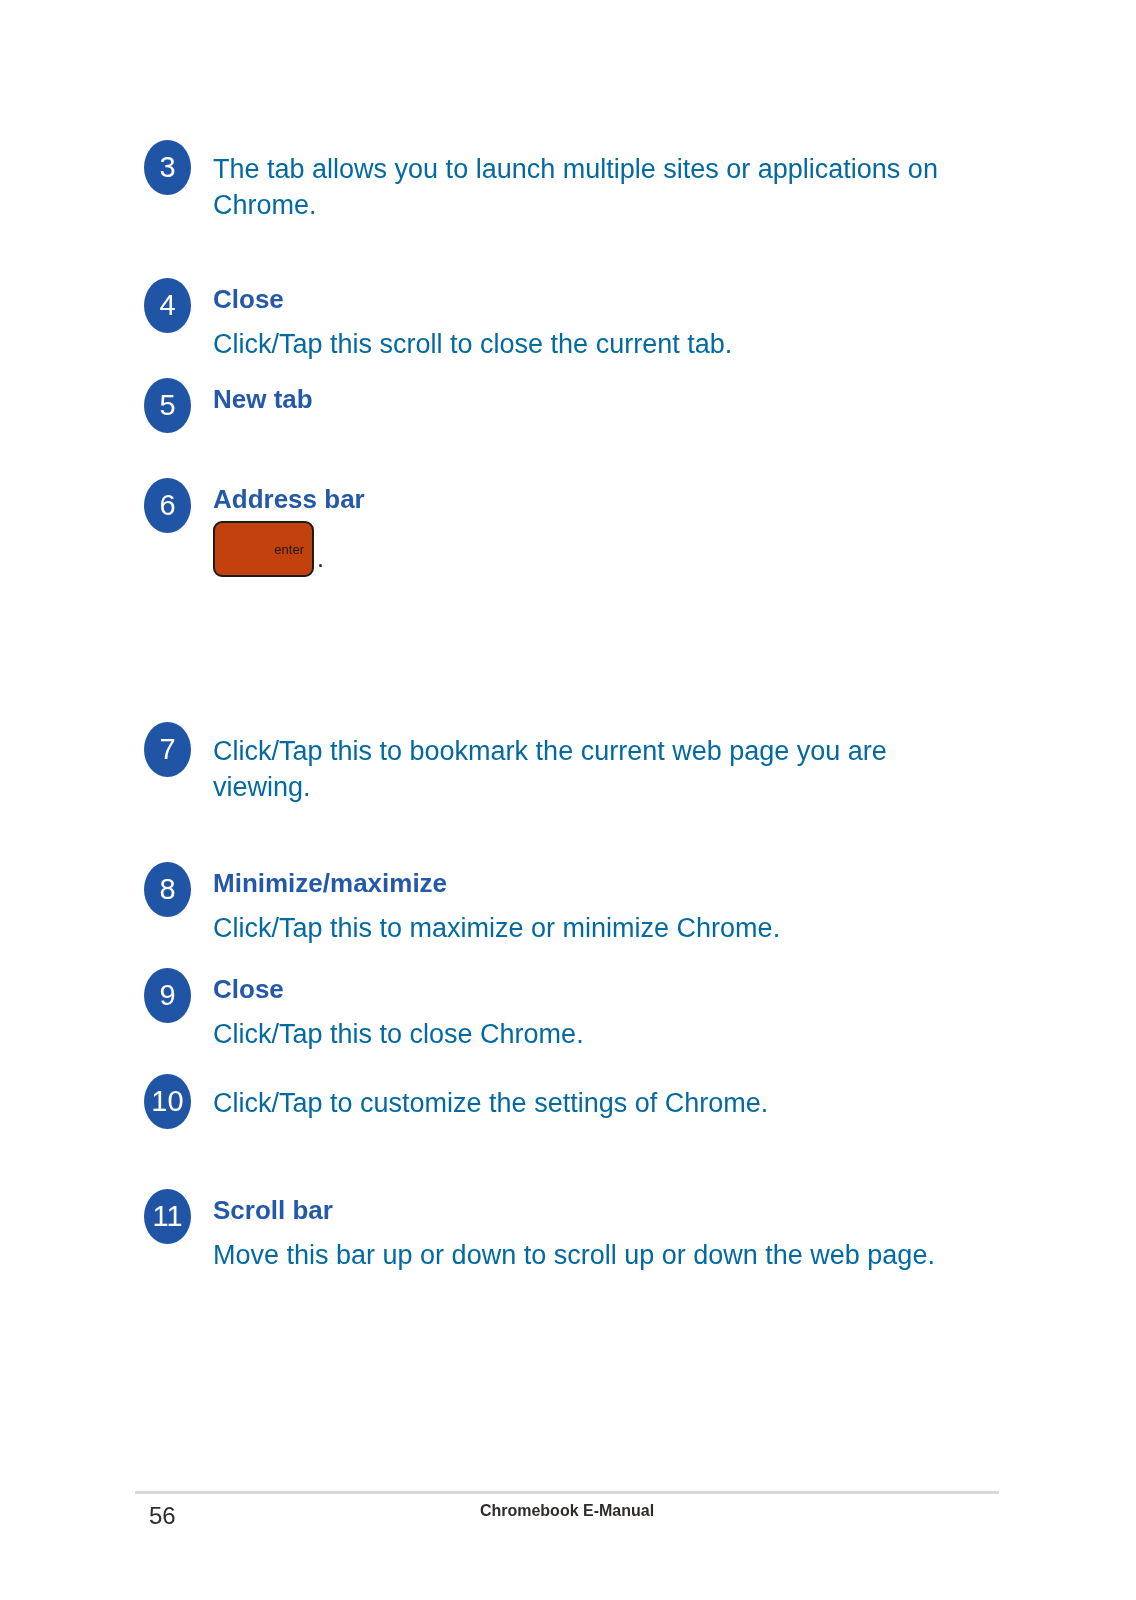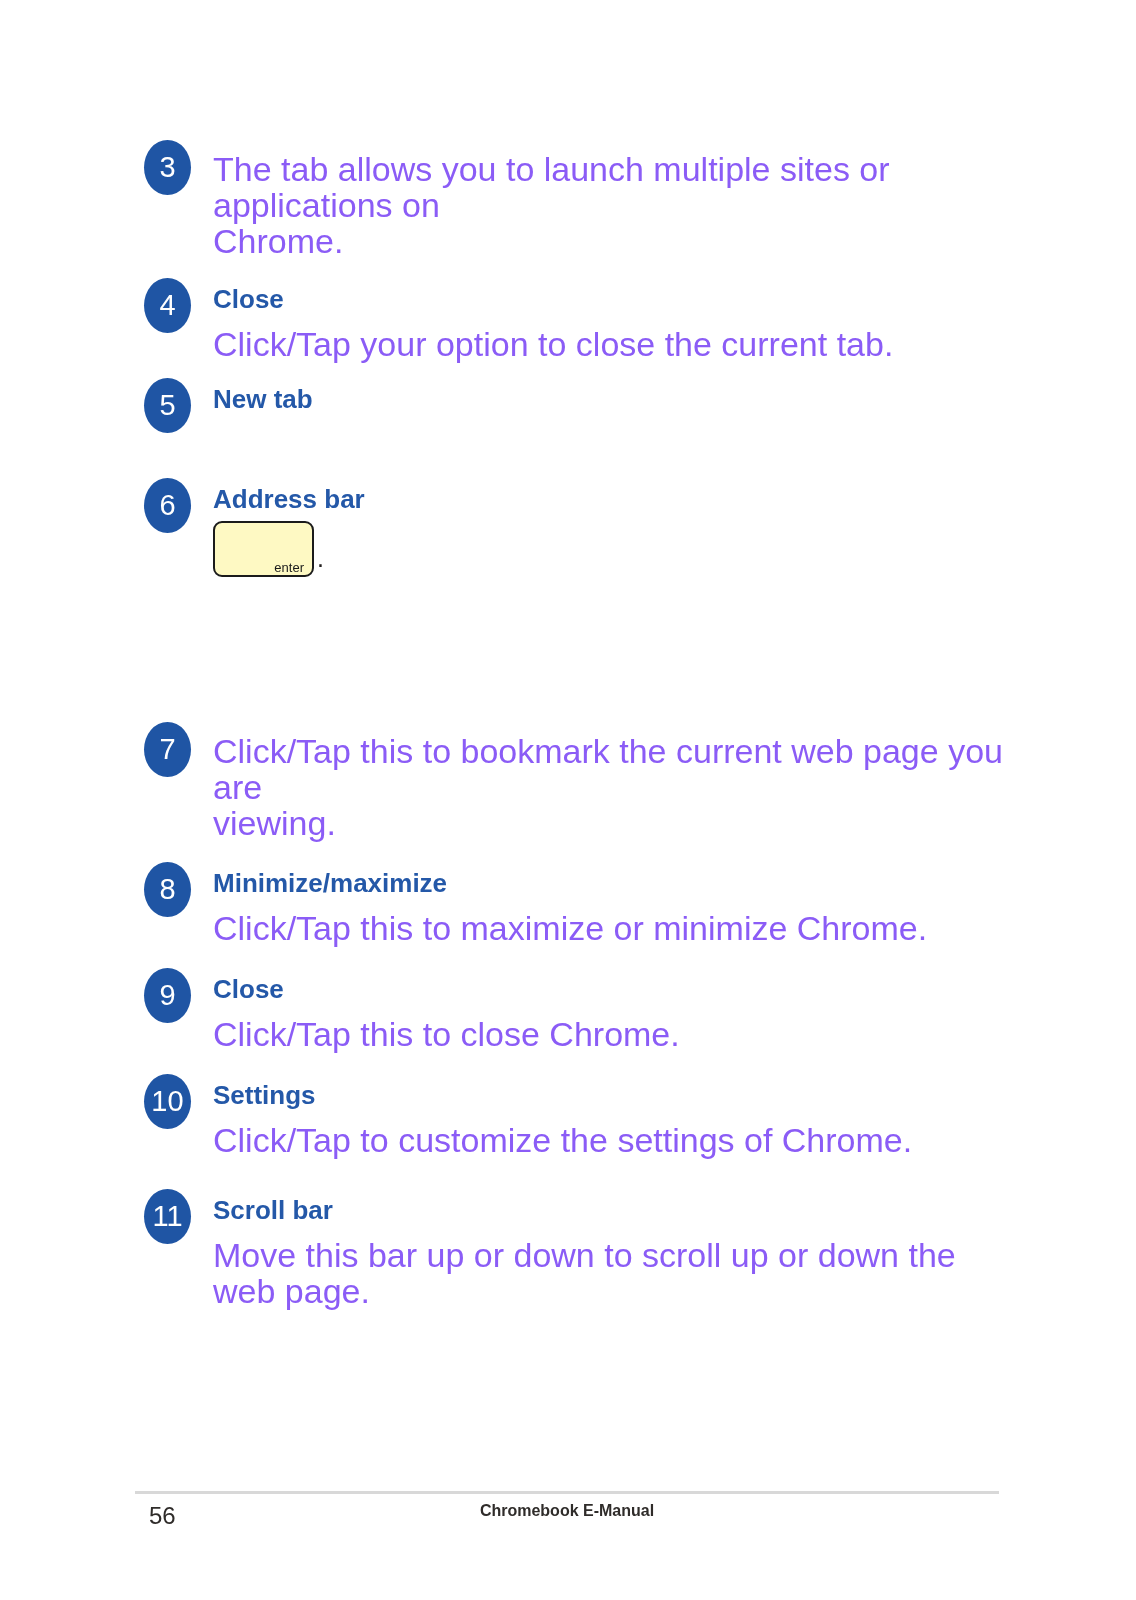--- a/index.html
+++ b/index.html
@@ -24,37 +24,37 @@
   .content { margin-left:69px; width:800px; }
   .sec-title {
     margin:0; padding-top:6px;
     color:#2458a8;
     font-weight:bold;
     font-size:26px;
     line-height:31px;
   }
   .sec-body {
     margin:11px 0 0 0;
-    font-size:34px;
+    font-size:27px;
     line-height:36px;
-    color:#8b5cf6;
+    color:#0369a1;
     white-space:pre-line;
   }
   .keyline {
     margin-top:6px;
     display:flex;
     align-items:flex-end;
   }
   .enter-key {
     width:101px; height:56px;
     border:2.5px solid #1b1b1b;
     border-radius:9px;
     box-sizing:border-box;
-    background:#fef9c3;
-    display:flex; align-items:flex-end; justify-content:flex-end;
+    background:#c2410c;
+    display:flex; align-items:center; justify-content:flex-end;
     padding-right:8px;
     font-size:13px;
     color:#1b1b1b;
   }
   .after-key {
     font-size:25px;
     color:#242120;
     line-height:1;
     margin-left:3px;
     padding-bottom:6px;
@@ -93,21 +93,21 @@
 Chrome.</p>
   </div>
 </div>
 
 <div class="section" style="top:278px">
   <div class="badge">
     <span>4</span>
   </div>
   <div class="content">
     <h3 class="sec-title">Close</h3>
-    <p class="sec-body">Click/Tap your option to close the current tab.</p>
+    <p class="sec-body">Click/Tap this scroll to close the current tab.</p>
   </div>
 </div>
 
 <div class="section" style="top:378px">
   <div class="badge">
     <span>5</span>
   </div>
   <div class="content">
     <h3 class="sec-title">New tab</h3>
   </div>
@@ -156,21 +156,20 @@
     <h3 class="sec-title">Close</h3>
     <p class="sec-body">Click/Tap this to close Chrome.</p>
   </div>
 </div>
 
 <div class="section" style="top:1074px">
   <div class="badge">
     <span>10</span>
   </div>
   <div class="content">
-    <h3 class="sec-title">Settings</h3>
     <p class="sec-body">Click/Tap to customize the settings of Chrome.</p>
   </div>
 </div>
 
 <div class="section" style="top:1189px">
   <div class="badge">
     <span>11</span>
   </div>
   <div class="content">
     <h3 class="sec-title">Scroll bar</h3>

